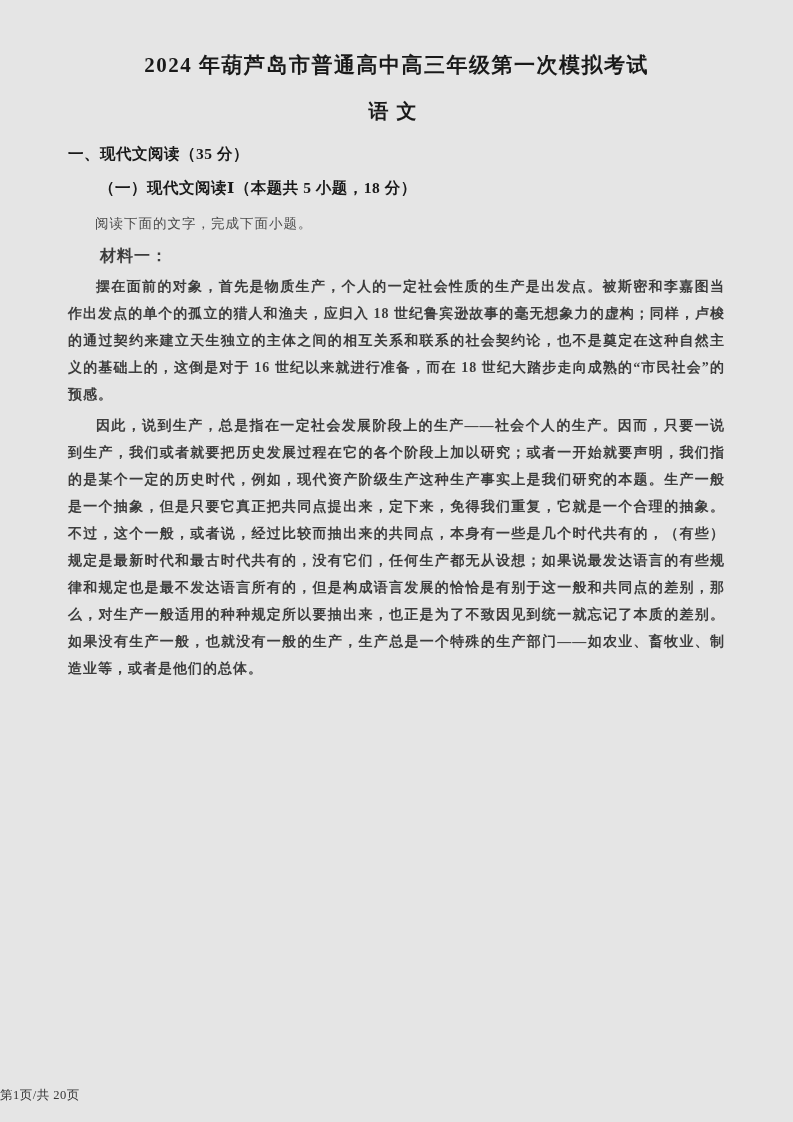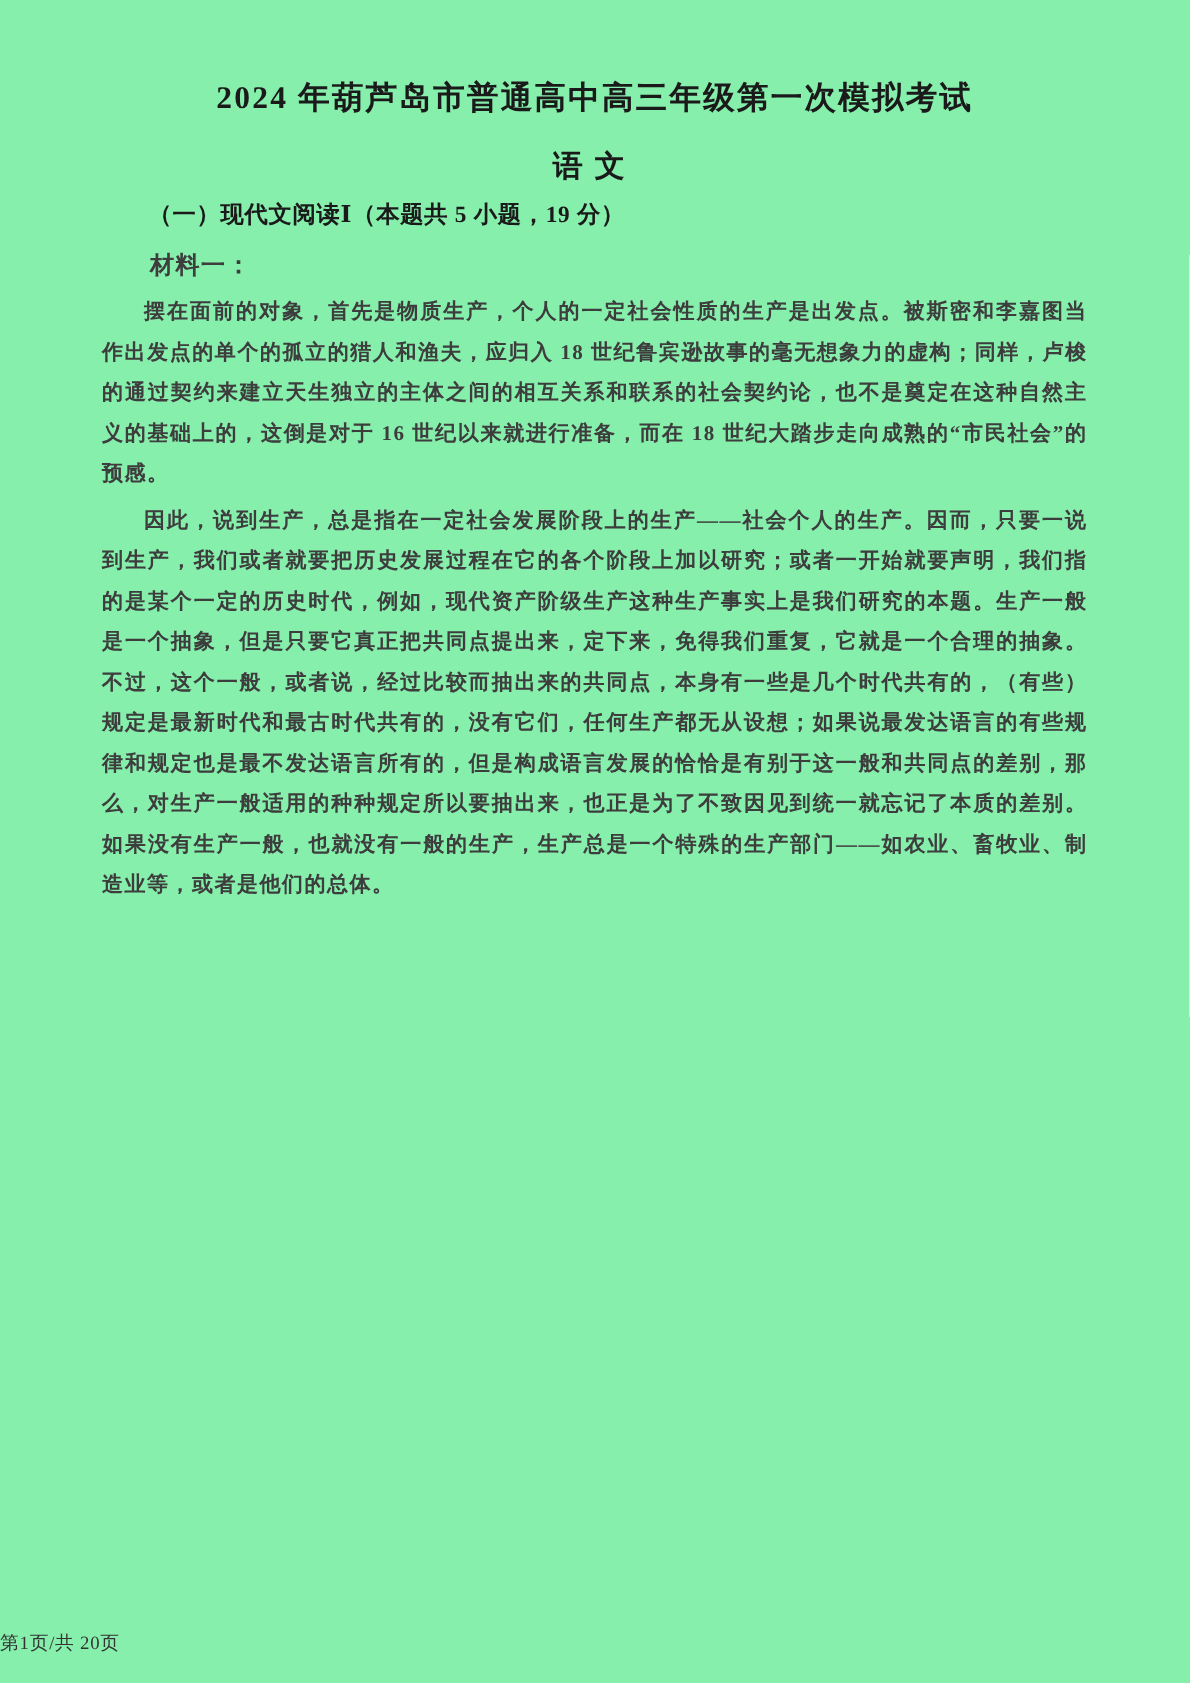--- a/index.html
+++ b/index.html
@@ -1,21 +1,21 @@
 <!DOCTYPE html>
 <html><head>
 <meta charset="utf-8">
 <style>
   * { margin:0; padding:0; box-sizing:border-box; }
   html, body { background:#ffffff; }
   .page {
     width:793px;
     height:1122px;
     margin:0 auto;
-    background:#86efac;
+    background:#e5e5e5;
     position:relative;
     overflow:hidden;
     font-family:"Liberation Serif","DejaVu Serif",serif;
     color:#1a1a1a;
     padding:50px 68px 0 68px;
   }
   .title {
     text-align:center;
     font-size:21px;
     font-weight:bold;
@@ -99,22 +99,24 @@
 </style>
 </head>
 <body>
 
 <div class="page">
 
   <h1 class="title">2024 年葫芦岛市普通高中高三年级第一次模拟考试</h1>
   <h2 class="subject">语文</h2>
 
 
-  <p class="subsection-heading">（一）现代文阅读Ⅰ（本题共 5 小题，19 分）</p>
+  <p class="section-heading">一、现代文阅读（35 分）</p>
+  <p class="subsection-heading">（一）现代文阅读Ⅰ（本题共 5 小题，18 分）</p>
 
+  <p class="passage-intro">阅读下面的文字，完成下面小题。</p>
   <p class="material-label">材料一：</p>
 
   <p class="passage-para">摆在面前的对象，首先是物质生产，个人的一定社会性质的生产是出发点。被斯密和李嘉图当作出发点的单个的孤立的猎人和渔夫，应归入 18 世纪鲁宾逊故事的毫无想象力的虚构；同样，卢梭的通过契约来建立天生独立的主体之间的相互关系和联系的社会契约论，也不是奠定在这种自然主义的基础上的，这倒是对于 16 世纪以来就进行准备，而在 18 世纪大踏步走向成熟的“市民社会”的预感。</p>
   <p class="passage-para">因此，说到生产，总是指在一定社会发展阶段上的生产——社会个人的生产。因而，只要一说到生产，我们或者就要把历史发展过程在它的各个阶段上加以研究；或者一开始就要声明，我们指的是某个一定的历史时代，例如，现代资产阶级生产这种生产事实上是我们研究的本题。生产一般是一个抽象，但是只要它真正把共同点提出来，定下来，免得我们重复，它就是一个合理的抽象。不过，这个一般，或者说，经过比较而抽出来的共同点，本身有一些是几个时代共有的，（有些）规定是最新时代和最古时代共有的，没有它们，任何生产都无从设想；如果说最发达语言的有些规律和规定也是最不发达语言所有的，但是构成语言发展的恰恰是有别于这一般和共同点的差别，那么，对生产一般适用的种种规定所以要抽出来，也正是为了不致因见到统一就忘记了本质的差别。如果没有生产一般，也就没有一般的生产，生产总是一个特殊的生产部门——如农业、畜牧业、制造业等，或者是他们的总体。</p>
 
   <div class="footer">
     <span>第1页/共 20页</span>
   </div>
 
 </div>

